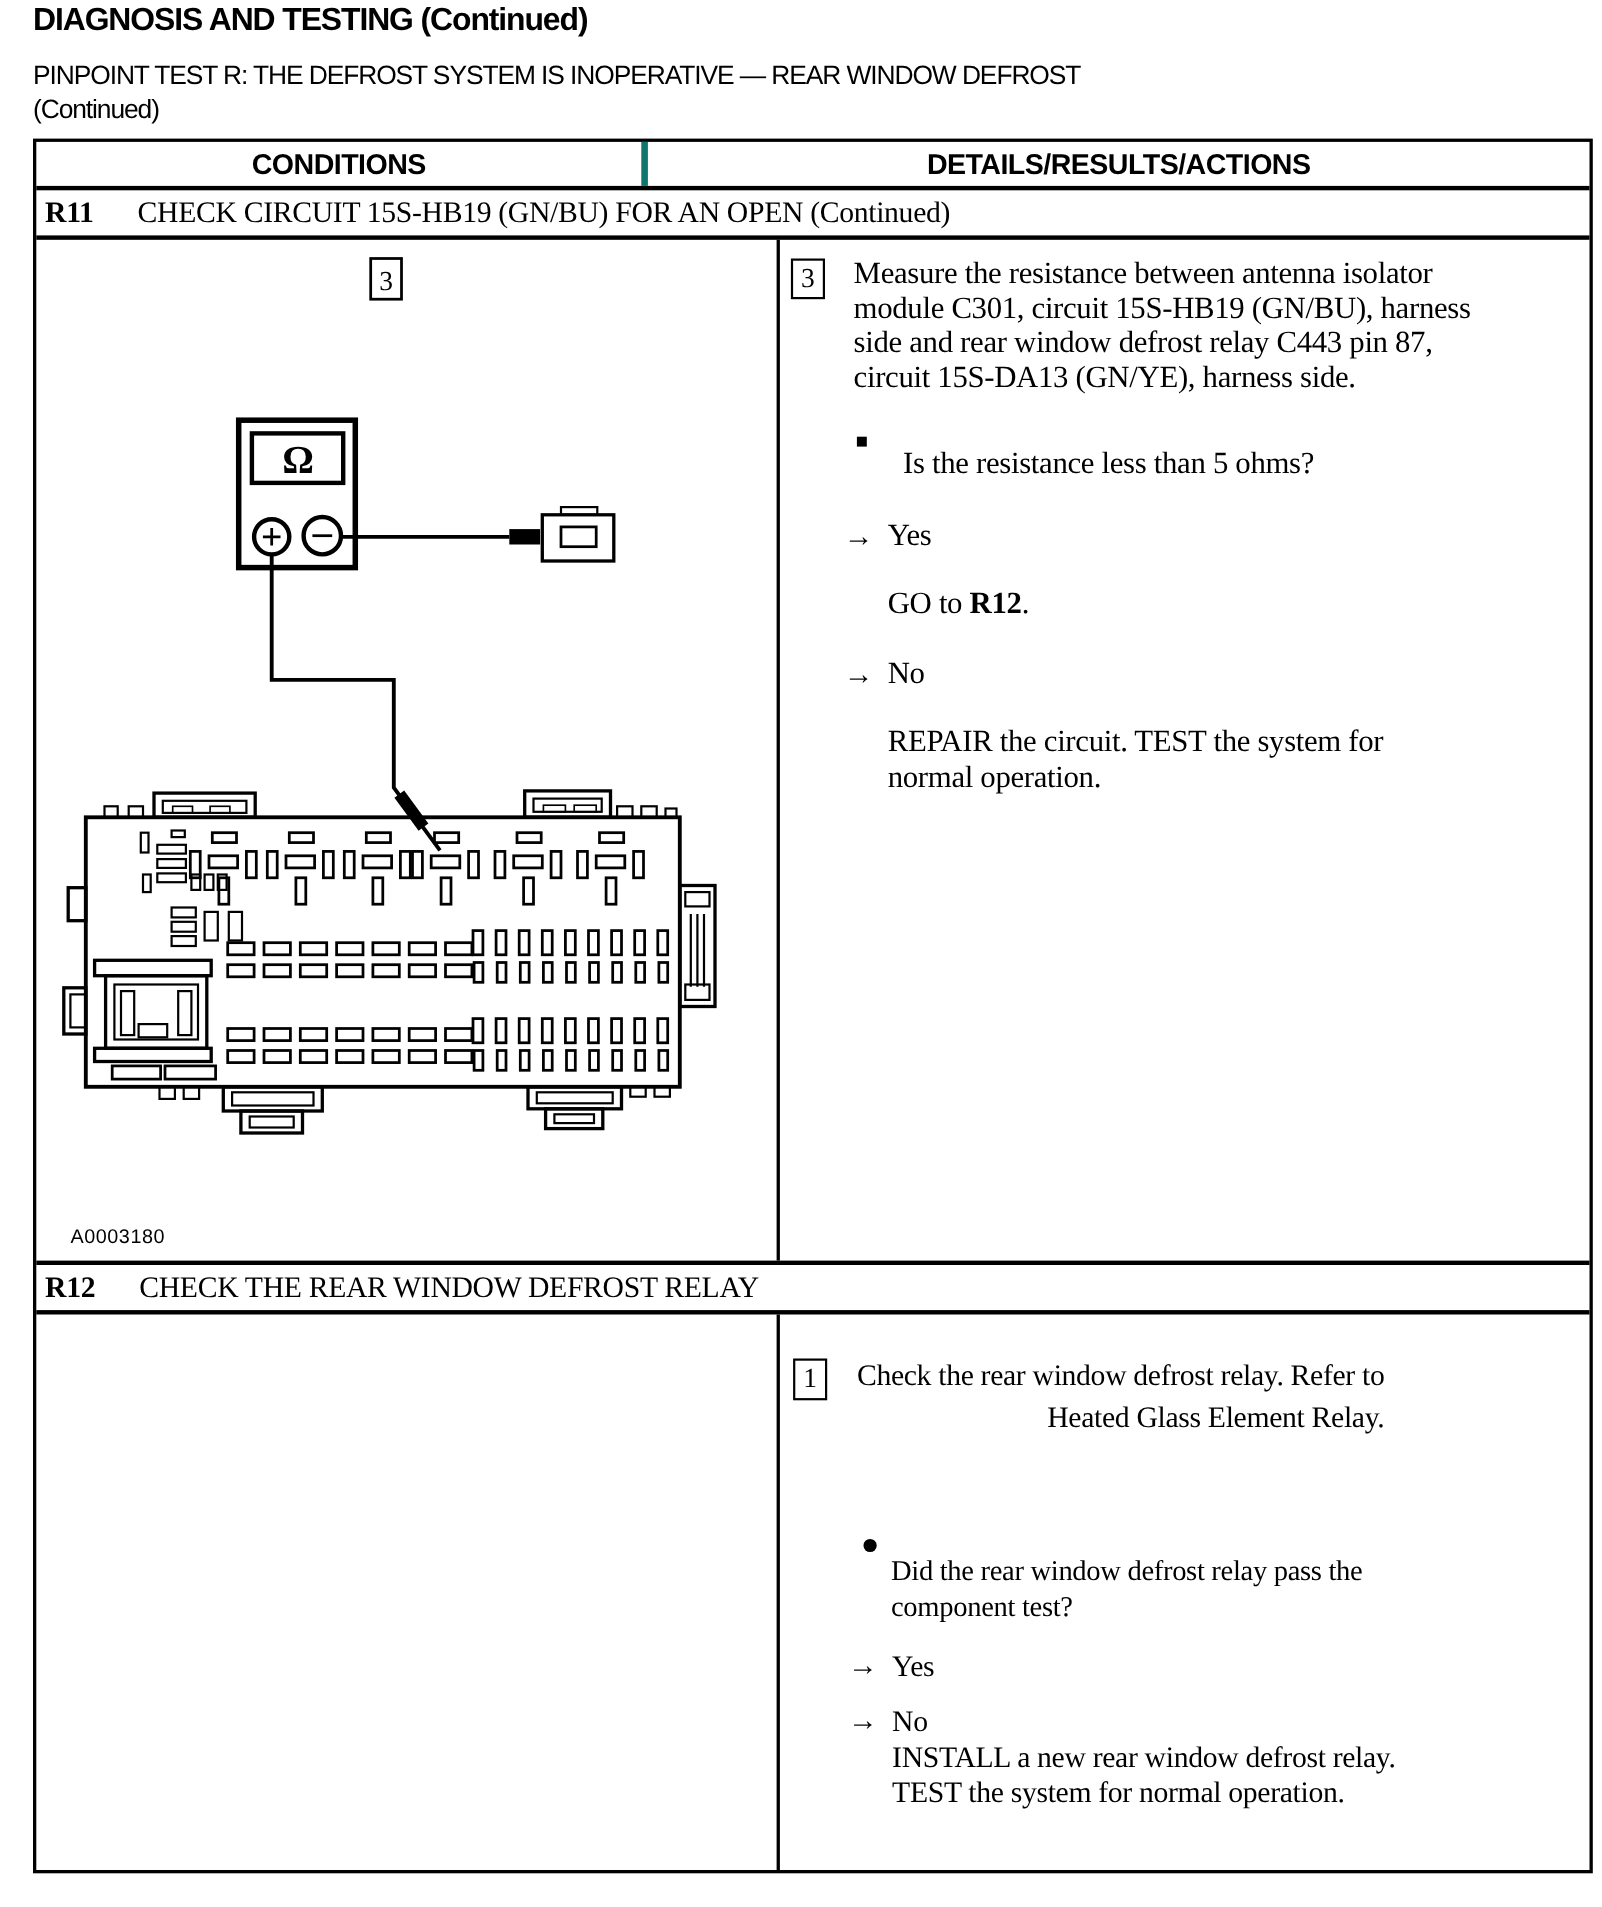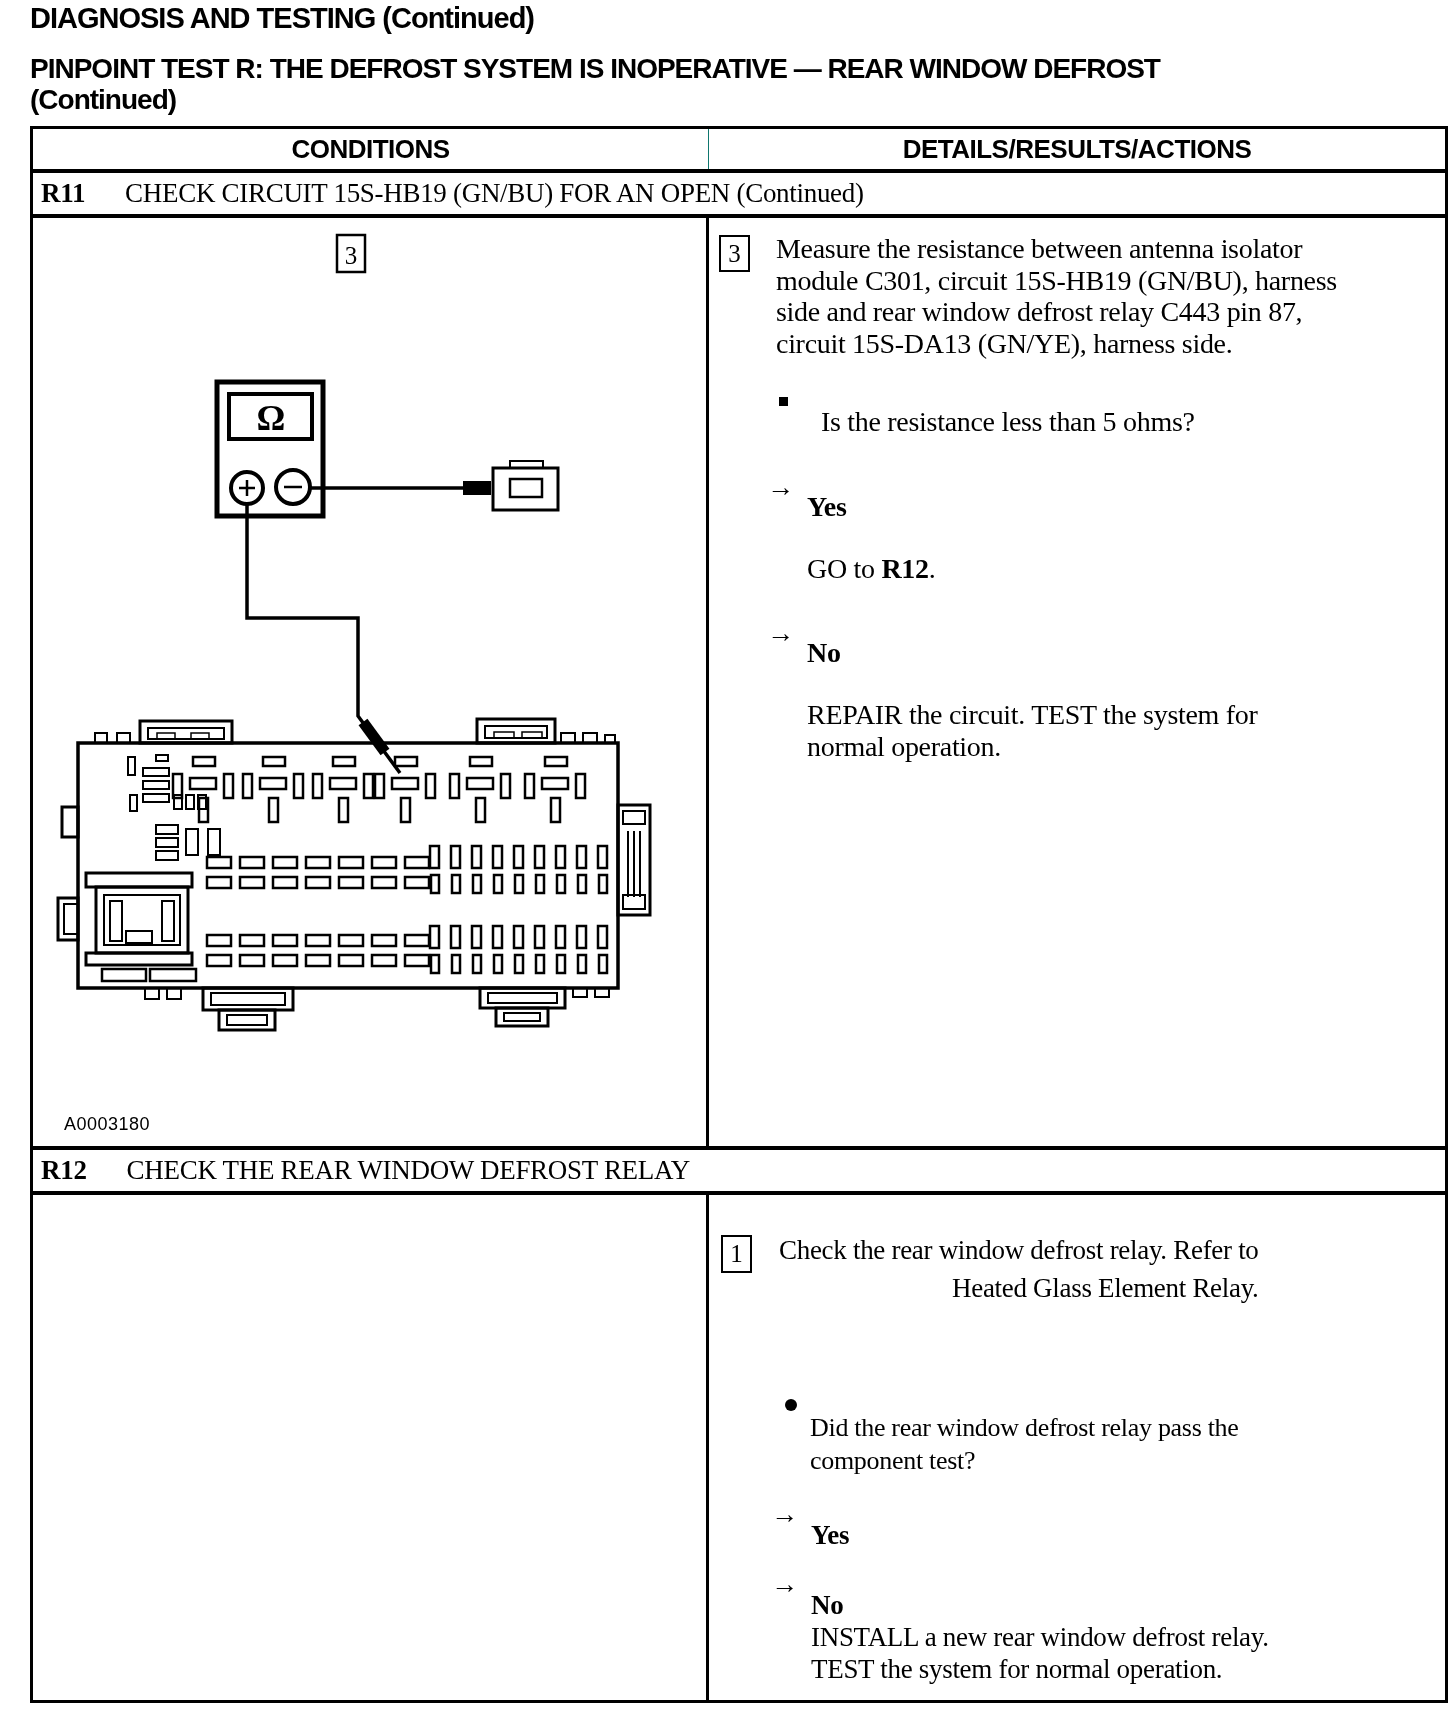--- a/index.html
+++ b/index.html
@@ -8,31 +8,31 @@
     color:#000; font-family:"Liberation Serif", serif;
     -webkit-font-smoothing:antialiased;
   }
   .h1 {
     position:absolute; left:30px; top:2px;
     font-family:"Liberation Sans", sans-serif; font-weight:bold;
     font-size:29px; letter-spacing:-1px; white-space:pre-line;
   }
   .h2 {
     position:absolute; left:30px; top:53px;
-    font-family:"Liberation Sans", sans-serif; font-weight:bold;
-    font-size:28px; line-height:31px; letter-spacing:-1px; white-space:pre-line;
+    font-family:"Liberation Sans", sans-serif; font-weight:normal;
+    font-size:24px; line-height:31px; letter-spacing:-1px; white-space:pre-line;
     width:1300px;
   }
   .ptable {
     position:absolute; left:30px; top:126px; width:1418px;
     border:3px solid #000; box-sizing:border-box; background:#fff;
   }
   .thead { display:flex; height:40px; border-bottom:4px solid #000;
     font-family:"Liberation Sans", sans-serif; font-weight:bold; font-size:26px; letter-spacing:-0.5px; }
-  .cell-left-h { width:676px; border-right:1px solid #0f766e; box-sizing:border-box;
+  .cell-left-h { width:556px; border-right:6px solid #0f766e; box-sizing:border-box;
     display:flex; align-items:center; justify-content:center; }
   .cell-right-h { flex:1; display:flex; align-items:center; justify-content:center; }
   .trow-title { height:41px; border-bottom:4px solid #000; display:flex; align-items:center;
     font-size:27px; letter-spacing:-0.3px; }
   .trow-title .rid { font-weight:bold; margin-left:8px; }
   .trow-title .rtitle { margin-left:40px; }
   .trow-content { display:flex; }
   .trow-content.r11 { height:928px; border-bottom:4px solid #000; }
   .trow-content.r12 { height:505px; }
   .cleft { width:676px; border-right:3px solid #000; box-sizing:border-box; position:relative; }
@@ -55,21 +55,21 @@
   .bullet-dot { width:12px; height:12px; border-radius:50%; background:#000; margin-top:10px; flex:none; }
   .qtext { white-space:pre-line; letter-spacing:-0.3px; }
   .r11 .qtext { margin-left:42px; font-size:28px; line-height:31.5px; }
   .r12 .qtext { margin-left:25px; font-size:26px; line-height:33px; }
 
   .a-row { display:flex; }
   .r11 .a-row { margin:34px 0 0 58px; }
   .r12 .a-row { margin:22px 0 0 62px; }
   .r12 .a-row.no-row { margin-top:18px; }
   .arrow { width:40px; font-size:27px; line-height:30px; flex:none; letter-spacing:-2px; }
-  .albl { font-weight:bold; letter-spacing:-0.3px;margin-top:20px; }
+  .albl { font-weight:normal; letter-spacing:-0.3px; }
   .r11 .albl { font-size:28px; line-height:30px; }
   .r12 .albl { font-size:27px; line-height:32px; }
   .atext { white-space:pre-line; letter-spacing:-0.3px; }
   .r11 .atext { font-size:28px; line-height:31.5px;margin-top:31px; }
   .r12 .atext { font-size:27px; line-height:32px; }
   .bold { font-weight:bold; }
 
   svg text { font-family:"Liberation Serif", serif; fill:#000; stroke:none; }
   svg text.sans { font-family:"Liberation Sans", sans-serif; }
 </style>

